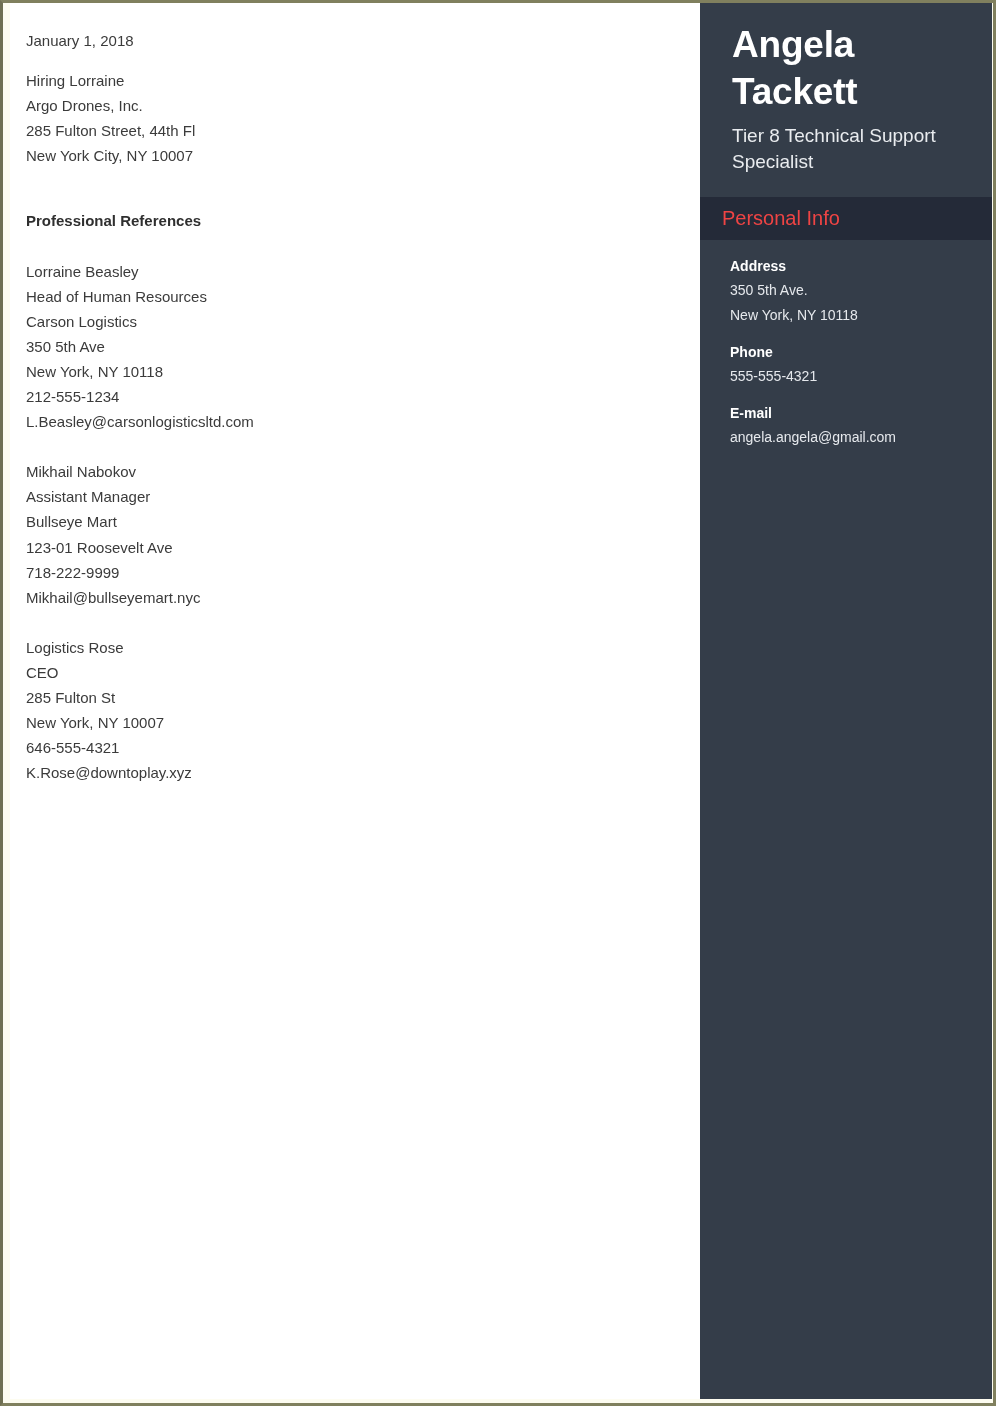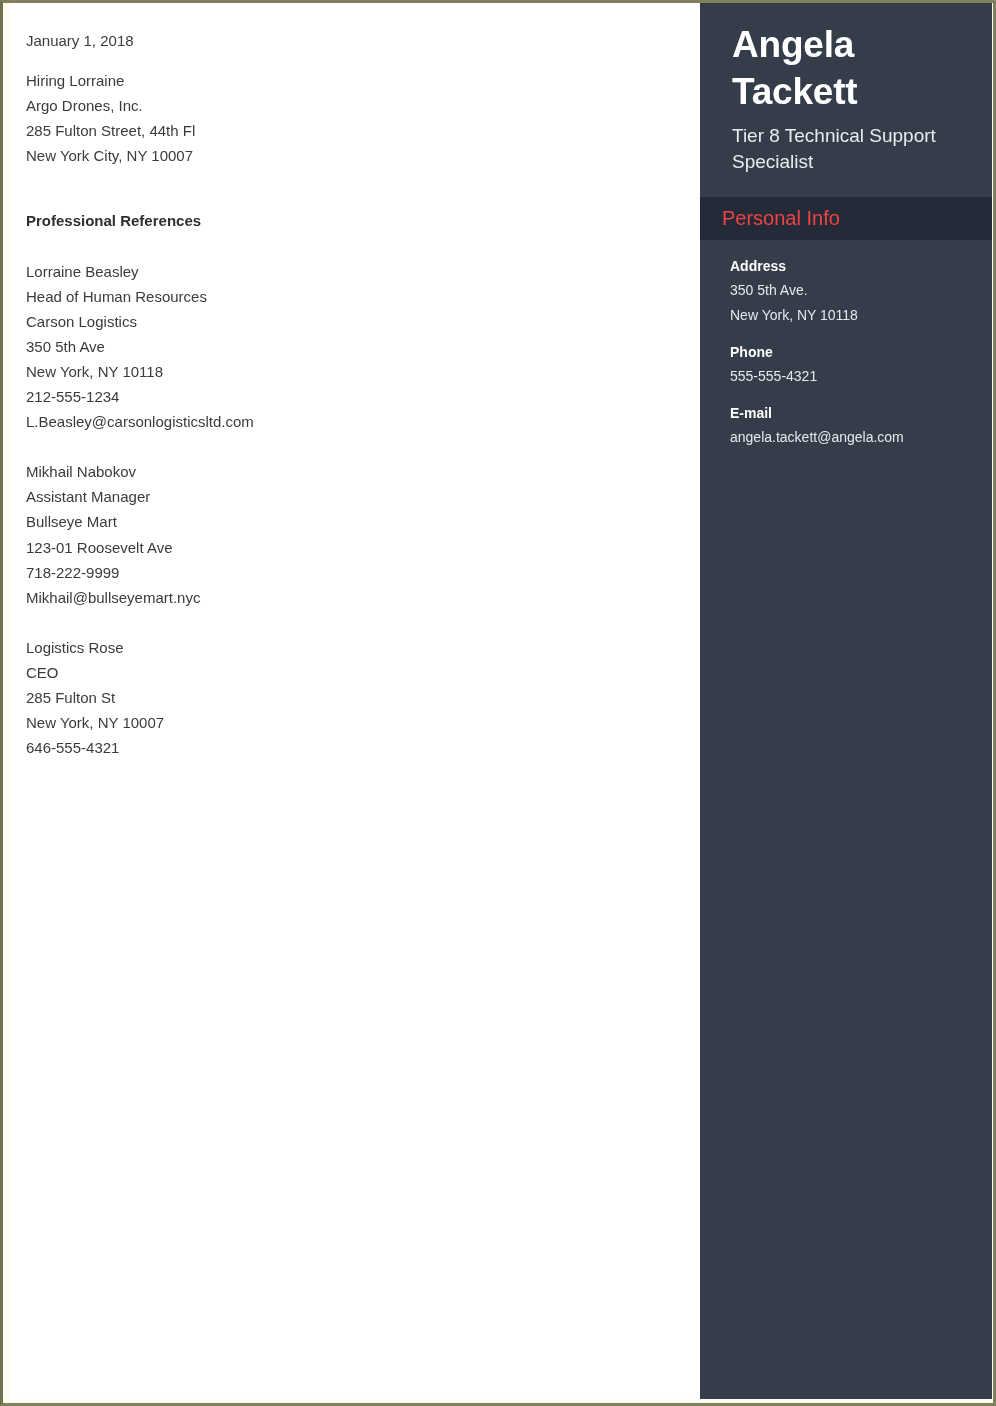--- a/index.html
+++ b/index.html
@@ -175,20 +175,21 @@
         </div>
 
         <div class="ref-gap"></div>
 
         <div>
           <div class="doc-line">Logistics Rose</div>
           <div class="doc-line">CEO</div>
           <div class="doc-line">285 Fulton St</div>
           <div class="doc-line">New York, NY 10007</div>
           <div class="doc-line">646-555-4321</div>
+          <div class="doc-line">K.Rose@downtoplay.xyz</div>
         </div>
 
       </div>
     </div>
 
     <div class="sidebar">
 
       <div class="sidebar-head">
         <div class="cv-name">Angela</div>
         <div class="cv-name">Tackett</div>
@@ -207,20 +208,20 @@
           <div class="info-value">New York, NY 10118</div>
         </div>
 
         <div class="info-group">
           <div class="info-label">Phone</div>
           <div class="info-value">555-555-4321</div>
         </div>
 
         <div class="info-group">
           <div class="info-label">E-mail</div>
-          <div class="info-value">angela.tackett@angela.com</div>
+          <div class="info-value">angela.angela@gmail.com</div>
         </div>
 
       </div>
     </div>
 
   </div>
 </div>
 
 </body></html>

